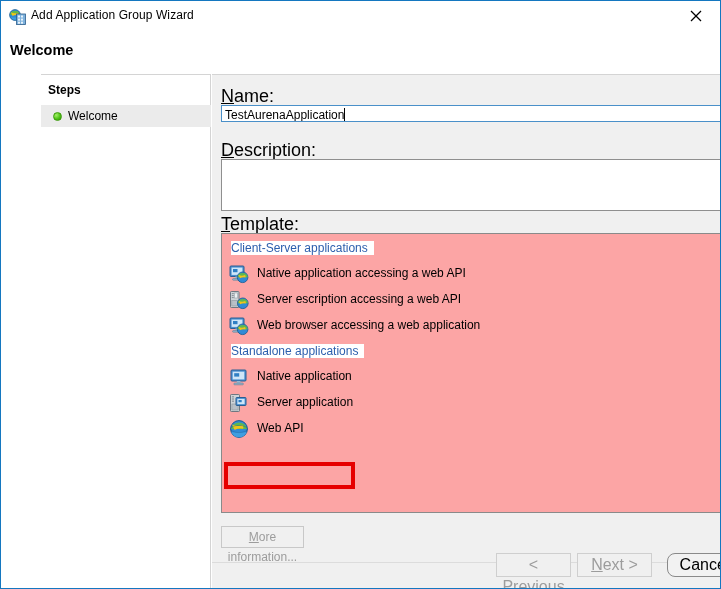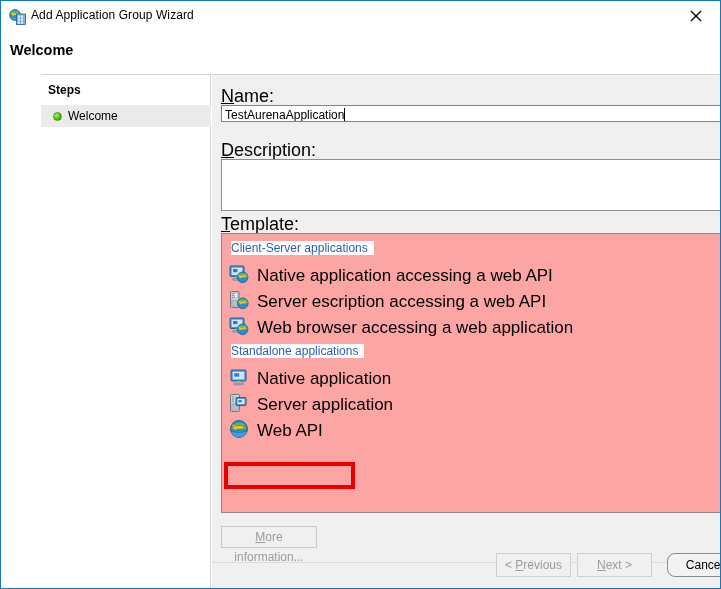--- a/index.html
+++ b/index.html
@@ -193,38 +193,38 @@
     width: 420px;
   }
   .tpl-item .ico {
     position: absolute;
     left: 0; top: 3px;
     width: 20px; height: 20px;
   }
   .tpl-item .txt {
     position: absolute;
     left: 28px; top: 5px;
-    font-size: 17px;
+    font-size: 12px;
     color: #000;
     white-space: nowrap;
     text-align: right;
   }
 
   #highlight-rect {
     position: absolute;
     left: 2px; top: 228px;
     width: 131px; height: 27px;
     border: 4px solid #e60000;
     pointer-events: none;
   }
 
   #more-info-btn {
     position: absolute;
     left: 9px; top: 451px;
-    width: 96px; height: 22px;
+    width: 83px; height: 22px;
     background: #f0f0f0;
     border: 1px solid #c8c8c8;
     color: #9c9c9c;
     font-size: 12px;
     font-family: "Liberation Sans", sans-serif;
     text-align: center;
     line-height: 20px;
   }
   #more-info-btn .mn { text-decoration: underline; }
 
@@ -232,21 +232,21 @@
     position: absolute;
     left: 0; right: 0; top: 487px;
     height: 1px;
     background: #dcdcdc;
   }
 
   .footer-btn {
     position: absolute;
     top: 478px;
     width: 75px; height: 24px;
-    font-size: 12px;
+    font-size: 16px;
     font-family: "Liberation Sans", sans-serif;
     text-align: center;
     line-height: 22px;
     background: #f0f0f0;
   }
   .footer-btn.disabled {
     border: 1px solid #cfcfcf;
     color: #9c9c9c;
   }
   .footer-btn.enabled {

